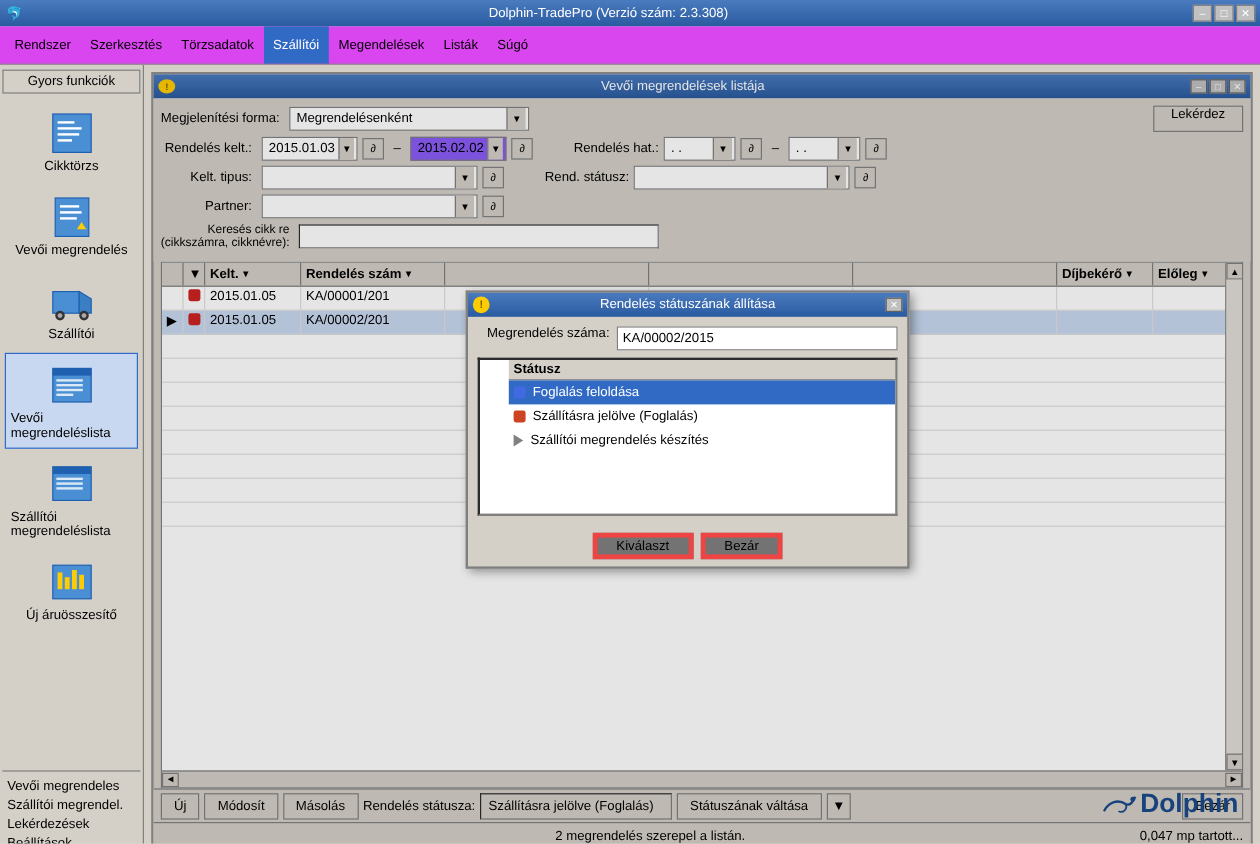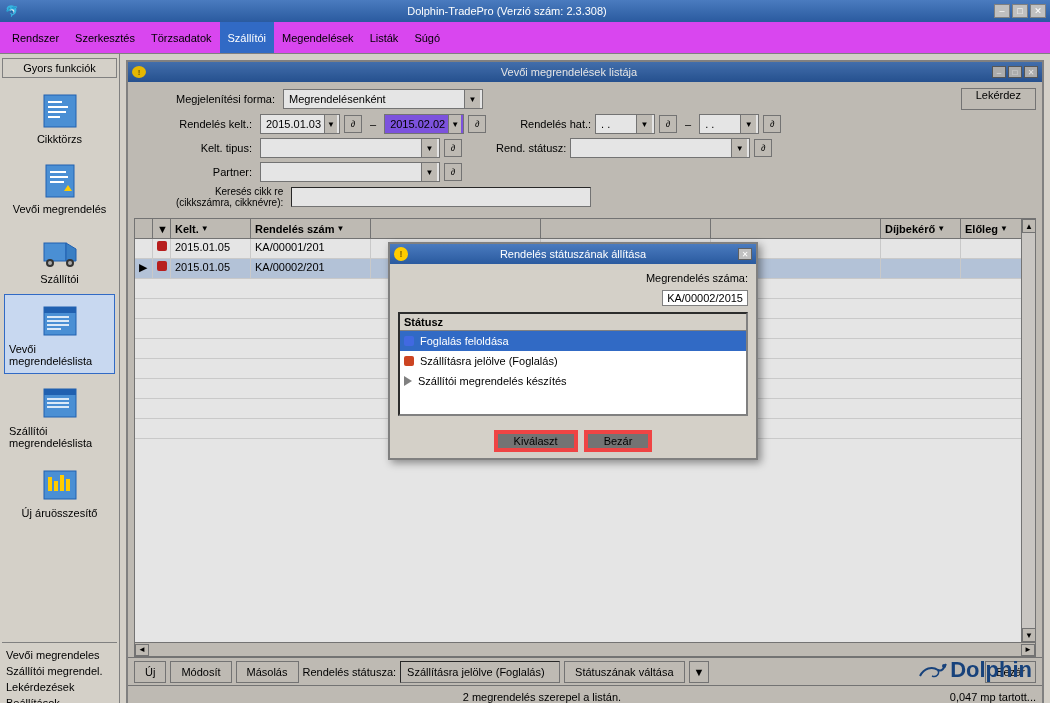--- a/index.html
+++ b/index.html
@@ -125,21 +125,21 @@
     .form-area {
       padding: 6px;
       background: #d4d0c8;
     }
     .form-row {
       display: flex;
       align-items: center;
       margin-bottom: 4px;
       gap: 4px;
     }
-    .form-label { min-width: 80px; text-align: right; padding-right: 4px; white-space: nowrap; margin-left: 42px; }
+    .form-label { min-width: 80px; text-align: right; padding-right: 4px; white-space: nowrap; }
     .form-input {
       height: 20px;
       border: 1px inset #808080;
       background: white;
       padding: 1px 3px;
       font-size: 11px;
     }
     .form-combo {
       height: 20px;
       border: 1px solid #808080;
@@ -284,40 +284,40 @@
       background: #ffcc00;
       border-radius: 50%;
       display: flex; align-items: center; justify-content: center;
       font-size: 9px;
       color: #806000;
       font-weight: bold;
     }
     .dialog-body { padding: 8px; }
     .dialog-row {
       display: flex;
-      align-items: flex-end;
+      align-items: flex-start;
       margin-bottom: 6px;
       gap: 6px;
-      flex-direction: column;
     }
     .dialog-label { min-width: 110px; text-align: right; }
     .dialog-value {
       background: white;
       border: 1px solid #808080;
       height: 20px;
       padding: 1px 4px;
       flex: 1;
       display: flex; align-items: center;
     }
     .status-listbox {
       border: 2px inset #808080;
       background: white;
       width: 100%;
-      height: 104px;
+      height: 132px;
       overflow-y: auto;
+      padding-left: 24px;
     }
     .status-list-header {
       background: #d4d0c8;
       border-bottom: 1px solid #808080;
       padding: 2px 4px;
       font-weight: bold;
     }
     .status-list-item {
       display: flex;
       align-items: center;

